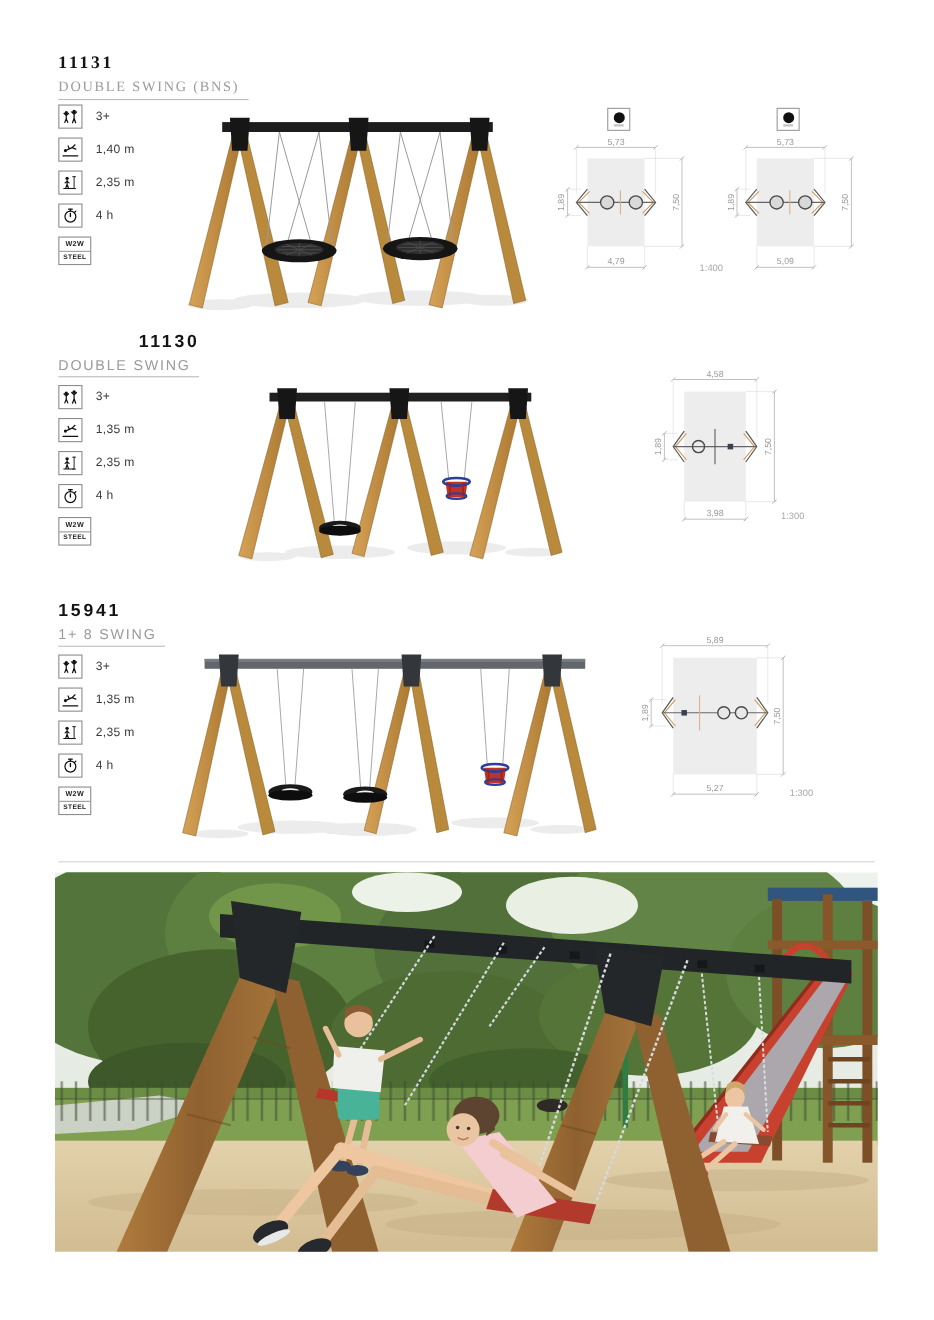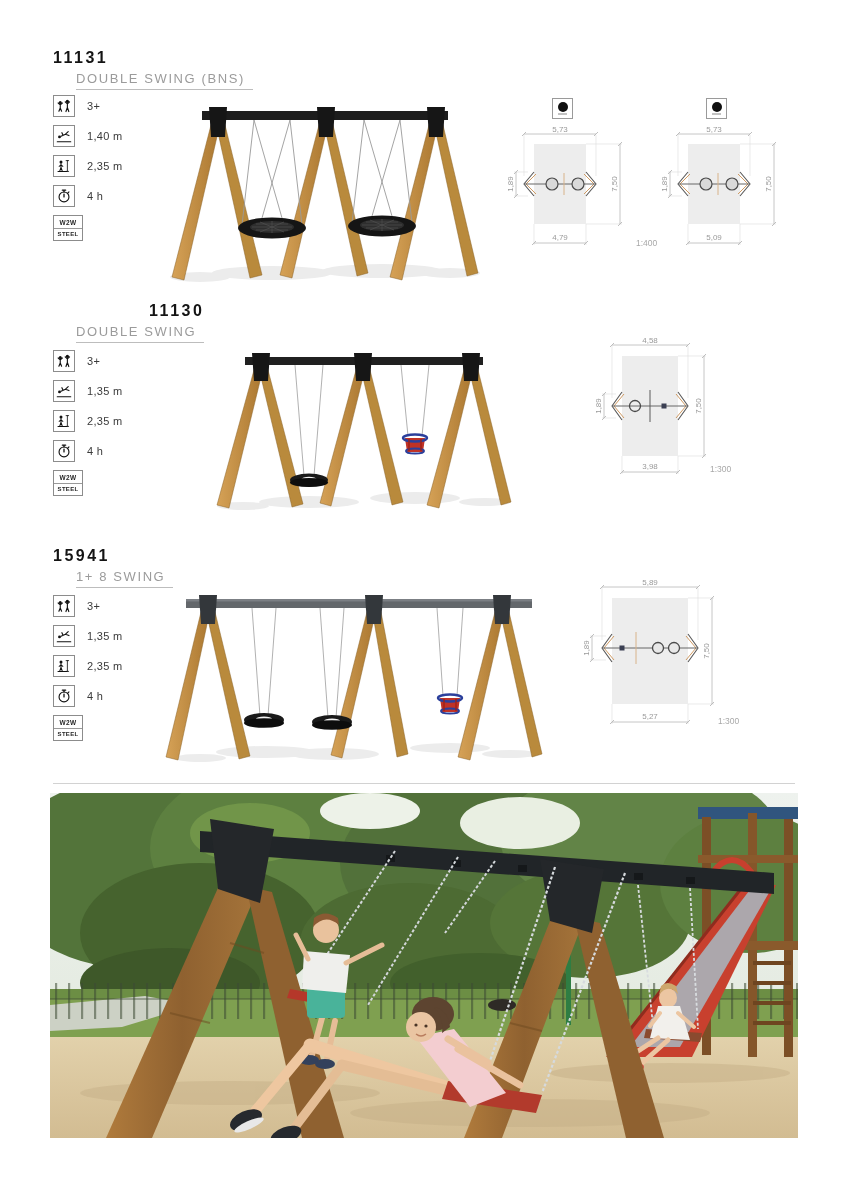--- a/index.html
+++ b/index.html
@@ -1,21 +1,21 @@
 <!DOCTYPE html>
 <html><head>
 <meta charset="utf-8">
 <style>
   html,body{margin:0;padding:0;background:#fff;}
   .page{position:relative;width:849px;height:1200px;background:#ffffff;
         font-family:"Liberation Sans",sans-serif;overflow:hidden;}
   .abs{position:absolute;}
   .pid{font-size:16px;font-weight:bold;letter-spacing:2.5px;color:#141414;line-height:1;}
   .pname{font-size:13px;letter-spacing:1.6px;color:#9b9b9b;border-bottom:1px solid #bdbdbd;
-         padding:3px 8px 3px 0;width:fit-content;margin-top:2px;white-space:nowrap;margin-left:23px;}
+         padding:3px 8px 3px 0;width:fit-content;margin-top:2px;white-space:nowrap;}
   .spec-row{position:absolute;display:flex;align-items:center;gap:12px;height:22px;}
   .spec-icon{width:22px;height:22px;border:1px solid #8c8c8c;display:flex;align-items:center;
              justify-content:center;background:#fff;box-sizing:border-box;flex:0 0 auto;}
   .spec-val{font-size:11px;color:#3a3a3a;letter-spacing:.3px;}
   .mat-badge{position:absolute;width:30px;border:1px solid #8c8c8c;text-align:center;
              font-weight:bold;color:#1f1f1f;background:#fff;box-sizing:border-box;}
   .mat-badge .l1{font-size:6.5px;letter-spacing:.4px;padding:3px 0 2px;border-bottom:1px solid #9a9a9a;}
   .mat-badge .l2{font-size:6px;letter-spacing:.3px;padding:2px 0 3px;}
   .seat-icon{position:absolute;width:21px;height:21px;border:1px solid #9a9a9a;background:#fff;
              display:flex;flex-direction:column;align-items:center;justify-content:center;gap:1px;
@@ -25,21 +25,21 @@
   .divider{position:absolute;left:53px;top:783px;width:742px;height:1px;background:#d2d2d2;}
   .dimtxt{fill:#9a9a9a;font-size:8px;font-family:"Liberation Sans",sans-serif;}
   .scaletxt{fill:#a8a8a8;font-size:8.5px;font-family:"Liberation Sans",sans-serif;}
   svg{display:block;}
 </style>
 </head>
 <body>
 
 <div class="page">
 
-  <div class="abs" style="left:53px;top:50px;">
+  <div class="abs" style="left:53px;top:50px;font-family:Liberation Serif, serif;">
     <div class="pid">11131</div>
     <div class="pname">DOUBLE SWING (BNS)</div>
   </div>
 
   <div class="spec-row" style="left:53px;top:95px;">
     <span class="spec-icon">
       <svg width="18" height="18" viewBox="0 0 24 24">
           <g stroke="#111" stroke-width="1.5" stroke-linecap="round" fill="none">
         <circle cx="7" cy="7.2" r="2" fill="#111" stroke="none"></circle>
         <path d="M7 9.4V14.6M7 10.6 4.2 8M7 10.6 9.8 8M7 14.6 5.2 19M7 14.6 8.8 19"></path>

